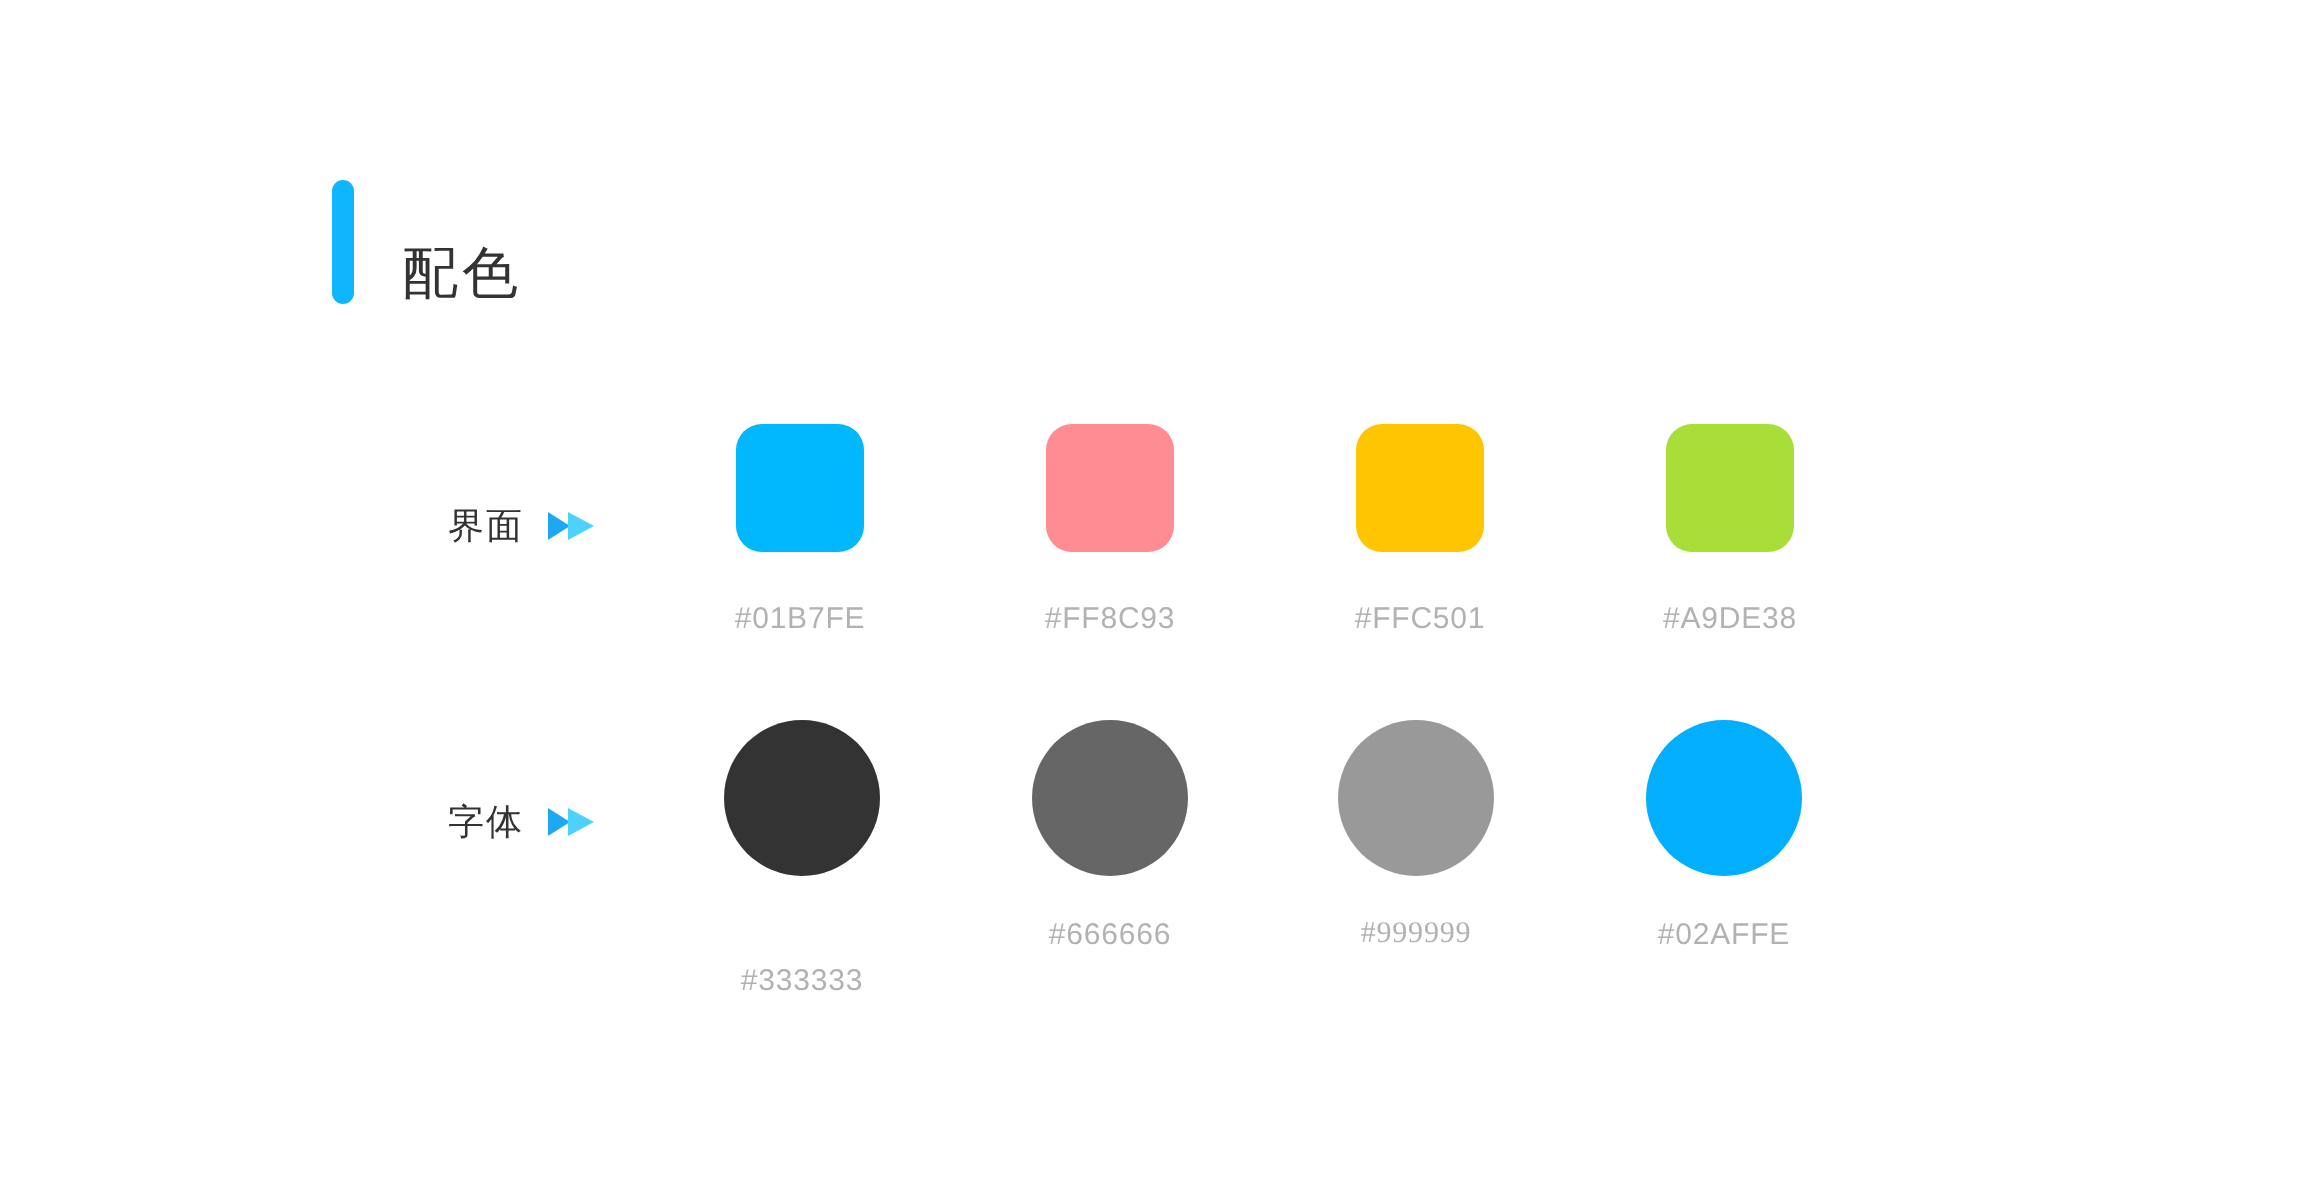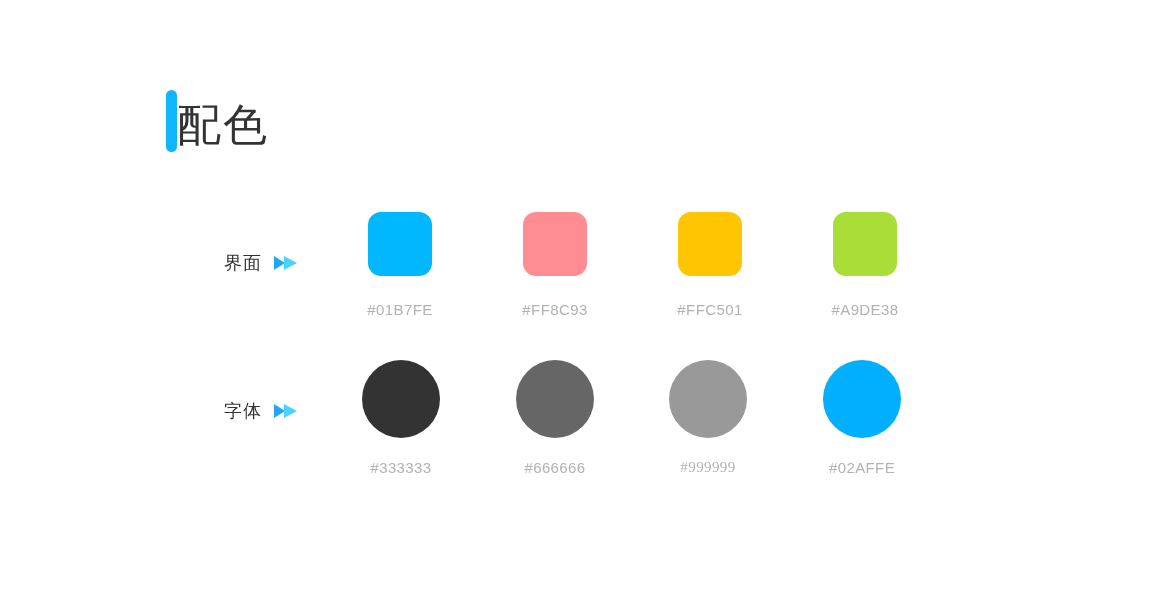--- a/index.html
+++ b/index.html
@@ -24,28 +24,29 @@
     display: flex;
     align-items: center;
   }
   .title-bar {
     width: 11px;
     height: 62px;
     border-radius: 6px;
     flex: 0 0 auto;
   }
   .title-text {
-    font-size: 44px;
+    margin-left: 24px;
+    font-size: 28px;
     line-height: 1;
     color: #333333;
     letter-spacing: 2px;
     font-weight: 400;
     white-space: nowrap;
     position: relative;
-    top: 4px;
+    top: 16px;
   }
 
   
   .palette {
     position: absolute;
     left: 0;
     top: 0;
     width: 1152px;
   }
   .row {
@@ -97,21 +98,21 @@
   }
 
   
   .row-ui .cell   { width: 120px; }
   .row-ui .cell-0 { left: 340px; }
   .row-ui .cell-1 { left: 495px; }
   .row-ui .cell-2 { left: 650px; }
   .row-ui .cell-3 { left: 805px; }
 
   
-  .row-font .cell-0 { left: 341px; }
+  .row-font .cell-0 { left: 341px; gap: 23px; }
   .row-font .cell-1 { left: 495px; }
   .row-font .cell-2 { left: 648px; font-family: Liberation Serif, serif; }
   .row-font .cell-3 { left: 802px; }
 
   .swatch-square {
     width: 64px;
     height: 64px;
     border-radius: 13px;
   }
   .swatch-circle {

